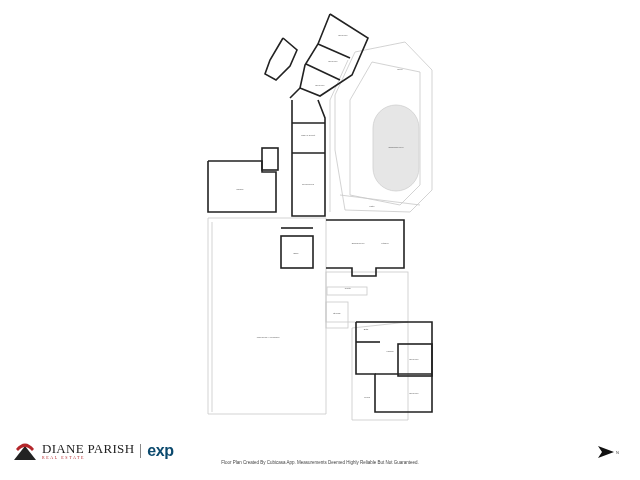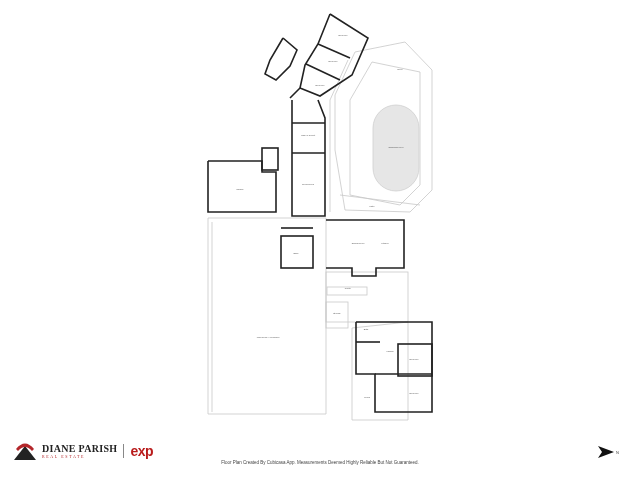--- a/index.html
+++ b/index.html
@@ -1,24 +1,24 @@
 <!DOCTYPE html>
 <html><head>
 <meta charset="utf-8">
 <style>
   html,body{margin:0;padding:0;background:#ffffff;}
   body{width:640px;height:480px;position:relative;overflow:hidden;font-family:"Liberation Sans",sans-serif;}
   #plan{position:absolute;left:0;top:0;width:640px;height:430px;}
   .lbl{font-family:"Liberation Sans",sans-serif;font-size:2.2px;fill:#555;text-anchor:middle;}
   .logo{position:absolute;left:12px;top:440px;display:flex;align-items:center;}
   .brand{margin-left:4px;line-height:1;}
-  .brand .name{font-family:"Liberation Serif",serif;font-size:10px;font-weight:bold;color:#222;letter-spacing:0.3px;}
+  .brand .name{font-family:"Liberation Serif",serif;font-size:13px;font-weight:normal;color:#222;letter-spacing:0.3px;}
   .brand .sub{font-family:"Liberation Serif",serif;font-size:4px;color:#b3262a;letter-spacing:1.6px;margin-top:1px;}
   .divider{width:1px;height:14px;background:#888;margin:0 6px;}
-  .exp{font-family:"Liberation Sans",sans-serif;font-size:14px;font-weight:bold;color:#b91c1c;letter-spacing:-0.5px;}
+  .exp{font-family:"Liberation Sans",sans-serif;font-size:16px;font-weight:bold;color:#0c4a6e;letter-spacing:-0.5px;}
   .disclaimer{position:absolute;left:0;width:640px;top:460px;text-align:center;font-size:4.5px;color:#444;}
   .compass{position:absolute;left:598px;top:446px;display:flex;align-items:center;}
   .compass .n{font-size:4px;color:#444;margin-left:2px;}
 </style>
 </head>
 <body>
 
 <svg id="plan" viewBox="0 0 640 430" xmlns="http://www.w3.org/2000/svg">
   <g fill="none" stroke="#c8c8c8" stroke-width="0.8">
 

